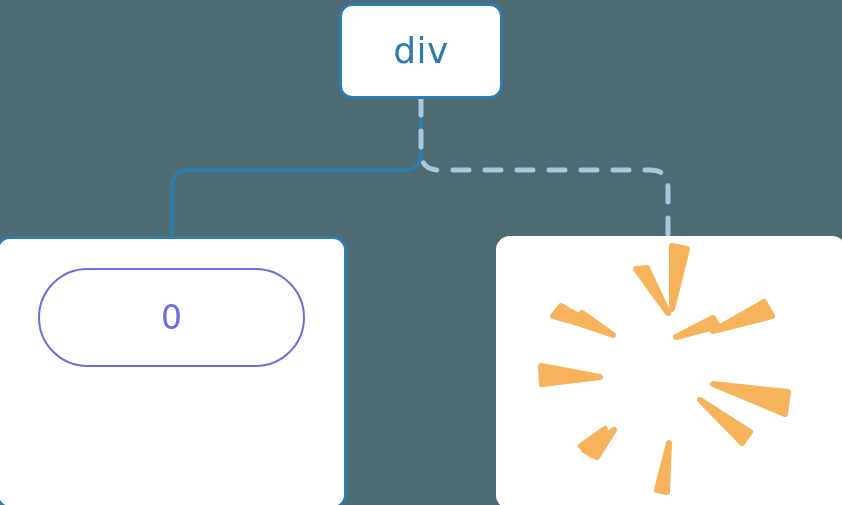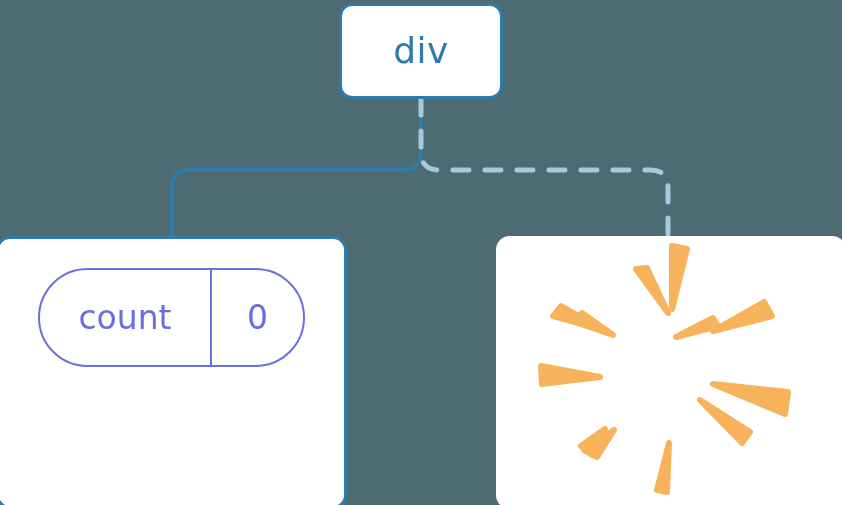--- a/index.html
+++ b/index.html
@@ -138,21 +138,20 @@
              L 668 238" fill="none" stroke="#a8c8dd" stroke-width="5" stroke-linecap="round" stroke-linejoin="round" stroke-dasharray="16 16"></path>
   </svg>
 
   <div class="node node-div" style="border-color: rgb(45, 124, 171); background: rgb(255, 255, 255);">
     <span class="node-title" style="color: rgb(45, 124, 171);">div</span>
   </div>
 
   <div class="node node-counter" style="border-color: rgb(45, 124, 171); background: rgb(255, 255, 255);">
 
     <div class="pill" style="border-color: rgb(107, 110, 222);">
-      <div class="pill-key" style="border-right-color: rgb(107, 110, 222); color: rgb(107, 110, 222);">count</div>
       <div class="pill-val" style="color: rgb(107, 110, 222);">0</div>
     </div>
   </div>
 
   <div class="node node-burst">
     <svg id="burst-svg" viewBox="496 236 350 273" width="350" height="273">
 
     <polygon points="672,246 687,249 672,309" fill="#f7b35c" stroke="#f7b35c" stroke-width="6" stroke-linejoin="round"></polygon>
         <polygon points="636,269 647,268 668,313" fill="#f7b35c" stroke="#f7b35c" stroke-width="6" stroke-linejoin="round"></polygon>
         <polygon points="772,316 764,302 713,331" fill="#f7b35c" stroke="#f7b35c" stroke-width="6" stroke-linejoin="round"></polygon>

